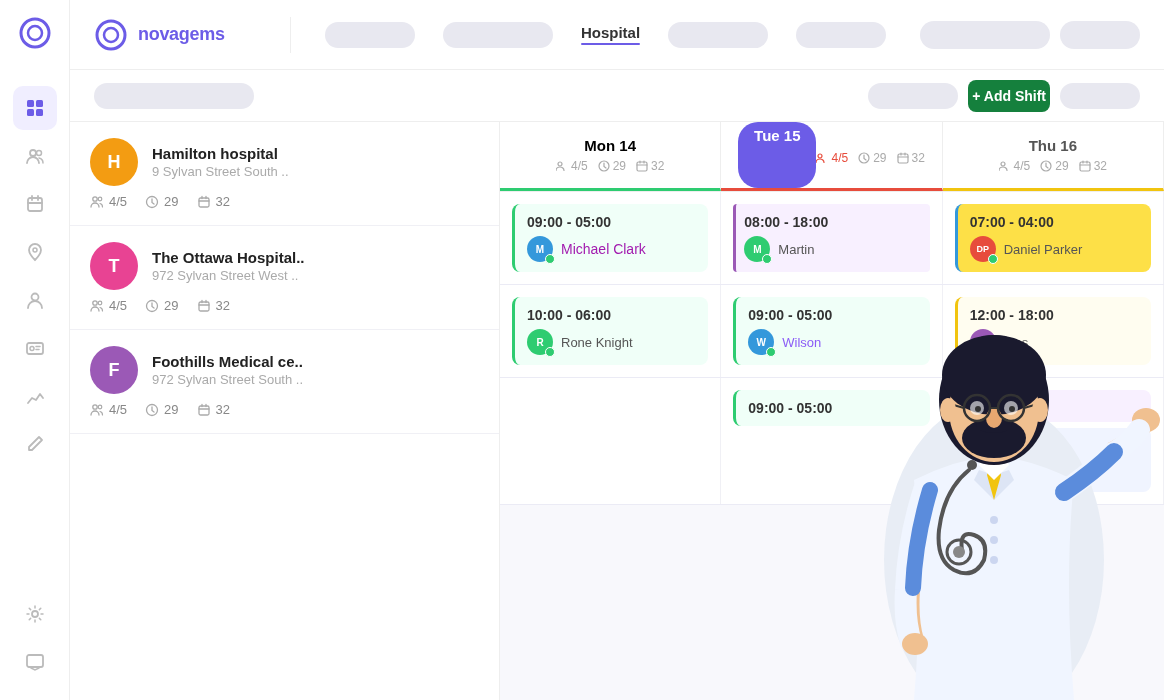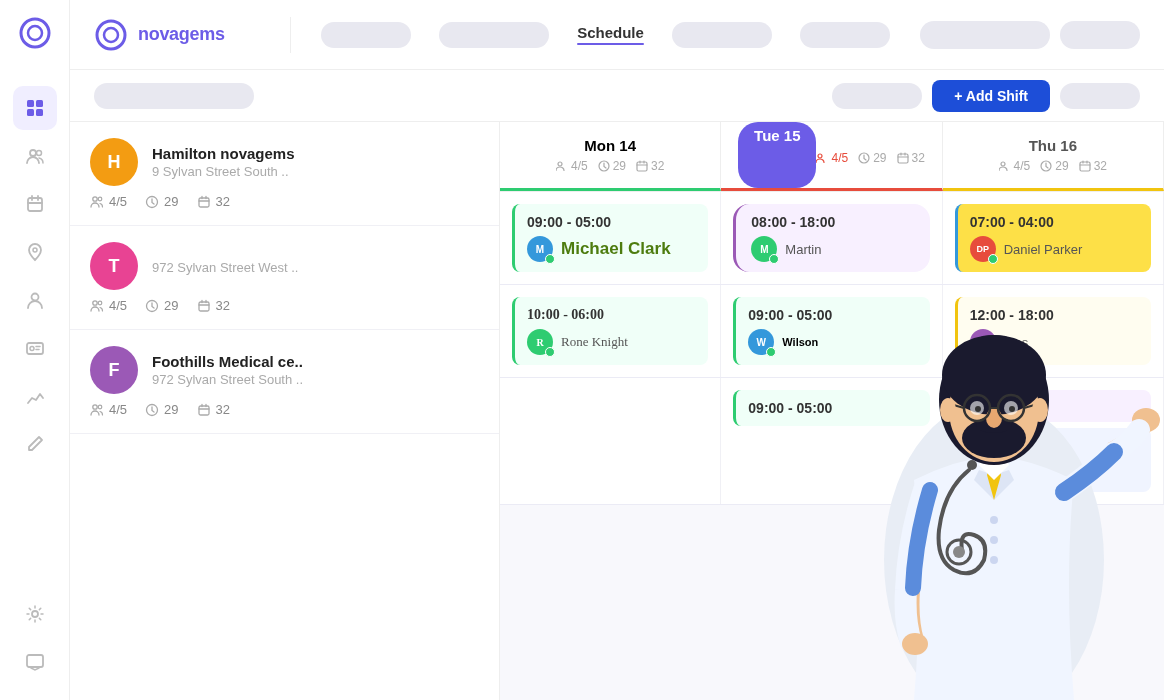--- a/index.html
+++ b/index.html
@@ -112,52 +112,52 @@
           <circle cx="17" cy="17" r="7" stroke="#6c5ce7" stroke-width="2.5" fill="none"></circle>
         </svg>
         <span style="font-size:18px; font-weight:700; color:#6c5ce7; letter-spacing:-0.3px;">novagems</span>
       </div>
       <div style="width:1px; height:36px; background:#eee;"></div>
 
       <div style="display:flex; align-items:center; gap:28px; flex:1; justify-content:center;">
         <div style="background:#e8e8f0; border-radius:20px; height:26px; width:90px;"></div>
         <div style="background:#e8e8f0; border-radius:20px; height:26px; width:110px;"></div>
         <div style="display:flex; flex-direction:column; align-items:center;">
-          <span style="font-size:15px; font-weight:600; color:#333;">Schedule</span>
+          <span style="font-size:15px; font-weight:600; color:#333;">Hospital</span>
           <div style="width:100%; height:2px; background:#6c5ce7; border-radius:2px; margin-top:2px;"></div>
         </div>
         <div style="background:#e8e8f0; border-radius:20px; height:26px; width:100px;"></div>
         <div style="background:#e8e8f0; border-radius:20px; height:26px; width:90px;"></div>
       </div>
 
       <div style="display:flex; align-items:center; gap:10px; margin-left:auto;">
         <div style="background:#e8e8f0; border-radius:20px; height:28px; width:130px;"></div>
         <div style="background:#e8e8f0; border-radius:20px; height:28px; width:80px;"></div>
       </div>
     </div>
 
     <div style="height:52px; background:#fff; display:flex; align-items:center; padding:0 24px; border-bottom:1px solid #eee; gap:12px;">
       <div style="background:#e8e8f0; border-radius:20px; height:26px; width:160px;"></div>
       <div style="margin-left:auto; display:flex; gap:10px; align-items:center;">
         <div style="background:#e8e8f0; border-radius:20px; height:26px; width:90px;"></div>
-        <button style="background:#1d4ed8; color:#fff; border:none; border-radius:8px; padding:8px 22px; font-size:14px; font-weight:600; cursor:pointer; display:flex; align-items:center; gap:5px;">+ Add Shift</button>
+        <button style="background:#15803d; color:#fff; border:none; border-radius:8px; padding:8px 4px; font-size:14px; font-weight:600; cursor:pointer; display:flex; align-items:center; gap:5px;">+ Add Shift</button>
         <div style="background:#e8e8f0; border-radius:20px; height:26px; width:80px;"></div>
       </div>
     </div>
 
     <div style="display:flex; flex:1; overflow:hidden; position:relative;">
 
       <div style="width:430px; background:#fff; border-right:1px solid #eee; display:flex; flex-direction:column; flex-shrink:0; overflow-y:auto;">
 
 
         <div class="location-item">
           <div class="location-header">
             <div class="location-avatar" style="background:#f39c12;">H</div>
             <div class="location-info">
-              <div class="location-name">Hamilton novagems</div>
+              <div class="location-name">Hamilton hospital</div>
               <div class="location-address">9 Sylvan Street South ..</div>
             </div>
           </div>
           <div class="location-stats">
             <div class="stat-item">
               <svg width="14" height="14" viewBox="0 0 14 14" fill="none">
                   <circle cx="5" cy="4" r="2.2" stroke="#aaa" stroke-width="1.3"></circle>
                   <path d="M1 12c0-2.2 1.8-4 4-4s4 1.8 4 4" stroke="#aaa" stroke-width="1.3" stroke-linecap="round"></path>
                   <circle cx="10" cy="4" r="1.8" stroke="#aaa" stroke-width="1.2"></circle>
                   <path d="M10 8.5c1.4.3 2.5 1.6 2.5 3.5" stroke="#aaa" stroke-width="1.2" stroke-linecap="round"></path>
@@ -178,20 +178,21 @@
                 </svg>
               <span>32</span>
             </div>
           </div>
         </div>
 
         <div class="location-item">
           <div class="location-header">
             <div class="location-avatar" style="background:#e84393;">T</div>
             <div class="location-info">
+              <div class="location-name">The Ottawa Hospital..</div>
               <div class="location-address">972 Sylvan Street West ..</div>
             </div>
           </div>
           <div class="location-stats">
             <div class="stat-item">
               <svg width="14" height="14" viewBox="0 0 14 14" fill="none">
                   <circle cx="5" cy="4" r="2.2" stroke="#aaa" stroke-width="1.3"></circle>
                   <path d="M1 12c0-2.2 1.8-4 4-4s4 1.8 4 4" stroke="#aaa" stroke-width="1.3" stroke-linecap="round"></path>
                   <circle cx="10" cy="4" r="1.8" stroke="#aaa" stroke-width="1.2"></circle>
                   <path d="M10 8.5c1.4.3 2.5 1.6 2.5 3.5" stroke="#aaa" stroke-width="1.2" stroke-linecap="round"></path>
@@ -342,27 +343,27 @@
           <div style="display:flex; border-bottom:1px solid #ebebf5; background:#fff;">
 
             <div style="flex:1; min-width:200px; padding:12px; border-right:1px solid #f0f0f5; min-height:90px;">
               <div style="background:#f0fff8; border-left:3px solid #2ecc71; border-radius:8px; padding:10px 12px; cursor:pointer;">
                 <div style="font-size:14px; font-weight:700; color:#333;">09:00 - 05:00</div>
                 <div style="display:flex; align-items:center; gap:8px; margin-top:6px;">
                   <div style="width:26px; height:26px; border-radius:50%; background:#3498db; display:flex; align-items:center; justify-content:center; font-size:10px; font-weight:700; color:#fff; position:relative; flex-shrink:0;">
                     M
                     <div style="position:absolute; bottom:-2px; right:-2px; width:10px; height:10px; background:#2ecc71; border-radius:50%; border:1.5px solid #fff;"></div>
                   </div>
-                  <span style="font-size:17px; color:#4d7c0f; font-weight:700;">Michael Clark</span>
+                  <span style="font-size:14px; color:#a21caf; font-weight:400;">Michael Clark</span>
                 </div>
               </div>
             </div>
 
             <div style="flex:1; min-width:200px; padding:12px; border-right:1px solid #f0f0f5; min-height:90px;">
-              <div style="background:#f8f0ff; border-left:3px solid #9b59b6; border-radius:16px; padding:10px 15px; cursor:pointer;">
+              <div style="background:#f8f0ff; border-left:3px solid #9b59b6; border-radius:4px; padding:10px 8px; cursor:pointer;">
                 <div style="font-size:14px; font-weight:700; color:#333;">08:00 - 18:00</div>
                 <div style="display:flex; align-items:center; gap:8px; margin-top:6px;">
                   <div style="width:26px; height:26px; border-radius:50%; background:#2ecc71; display:flex; align-items:center; justify-content:center; font-size:10px; font-weight:700; color:#fff; position:relative; flex-shrink:0;">
                     M
                     <div style="position:absolute; bottom:-2px; right:-2px; width:10px; height:10px; background:#2ecc71; border-radius:50%; border:1.5px solid #fff;"></div>
                   </div>
                   <span style="font-size:13px; color:#555; font-weight:500;">Martin</span>
                 </div>
               </div>
             </div>
@@ -377,41 +378,41 @@
                   </div>
                   <span style="font-size:13px; color:#555; font-weight:500;">Daniel Parker</span>
                 </div>
               </div>
             </div>
           </div>
 
           <div style="display:flex; border-bottom:1px solid #ebebf5; background:#fff;">
 
             <div style="flex:1; min-width:200px; padding:12px; border-right:1px solid #f0f0f5; min-height:90px;">
-              <div style="background:#f0fff8; border-left:3px solid #2ecc71; border-radius:8px; padding:10px 12px; cursor:pointer;font-family:Liberation Serif, serif;">
+              <div style="background:#f0fff8; border-left:3px solid #2ecc71; border-radius:8px; padding:10px 12px; cursor:pointer;">
                 <div style="font-size:14px; font-weight:700; color:#333;">10:00 - 06:00</div>
                 <div style="display:flex; align-items:center; gap:8px; margin-top:6px;">
                   <div style="width:26px; height:26px; border-radius:50%; background:#2ecc71; display:flex; align-items:center; justify-content:center; font-size:10px; font-weight:700; color:#fff; position:relative; flex-shrink:0;">
                     R
                     <div style="position:absolute; bottom:-2px; right:-2px; width:10px; height:10px; background:#2ecc71; border-radius:50%; border:1.5px solid #fff;"></div>
                   </div>
                   <span style="font-size:13px; color:#555; font-weight:500;">Rone Knight</span>
                 </div>
               </div>
             </div>
 
             <div style="flex:1; min-width:200px; padding:12px; border-right:1px solid #f0f0f5; min-height:90px;">
               <div style="background:#f0fff8; border-left:3px solid #2ecc71; border-radius:8px; padding:10px 12px; cursor:pointer;">
                 <div style="font-size:14px; font-weight:700; color:#333;">09:00 - 05:00</div>
                 <div style="display:flex; align-items:center; gap:8px; margin-top:6px;">
                   <div style="width:26px; height:26px; border-radius:50%; background:#3498db; display:flex; align-items:center; justify-content:center; font-size:10px; font-weight:700; color:#fff; position:relative; flex-shrink:0;">
                     W
                     <div style="position:absolute; bottom:-2px; right:-2px; width:10px; height:10px; background:#2ecc71; border-radius:50%; border:1.5px solid #fff;"></div>
                   </div>
-                  <span style="font-size:11px; color:#000000; font-weight:700;">Wilson</span>
+                  <span style="font-size:13px; color:#8b5cf6; font-weight:400;">Wilson</span>
                 </div>
               </div>
             </div>
 
             <div style="flex:1; min-width:200px; padding:12px; border-right:1px solid #f0f0f5; min-height:90px;">
               <div style="background:#fffdf0; border-left:3px solid #f1c40f; border-radius:8px; padding:10px 12px; cursor:pointer;">
                 <div style="font-size:14px; font-weight:700; color:#333;">12:00 - 18:00</div>
                 <div style="display:flex; align-items:center; gap:8px; margin-top:6px;">
                   <div style="width:26px; height:26px; border-radius:50%; background:#9b59b6; display:flex; align-items:center; justify-content:center; font-size:10px; font-weight:700; color:#fff; position:relative; flex-shrink:0;">
                     J

